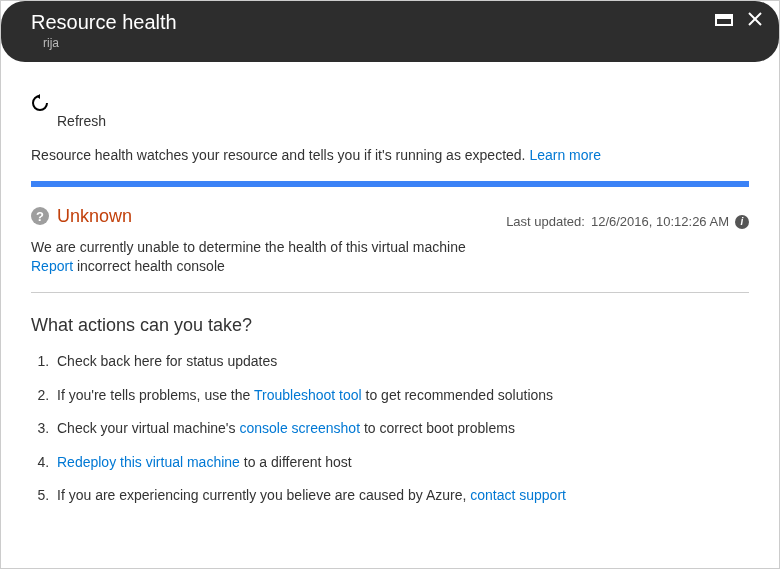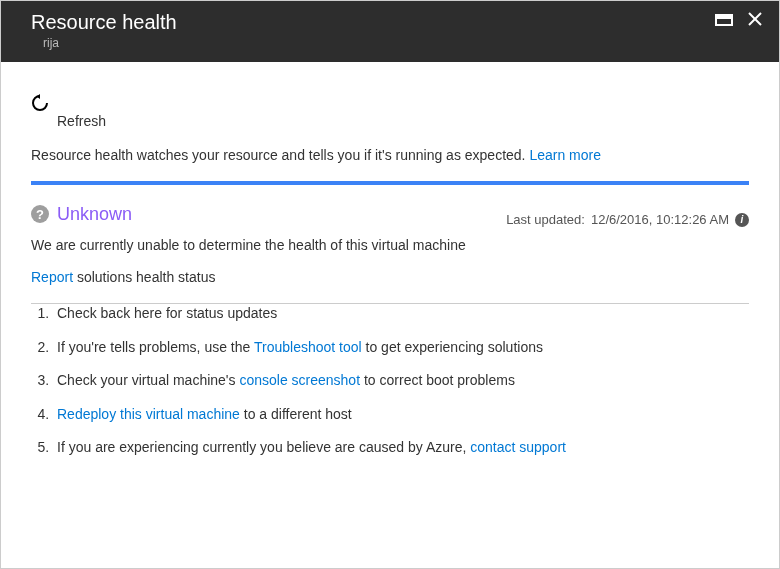--- a/index.html
+++ b/index.html
@@ -13,20 +13,21 @@
       background: #fff;
       overflow: hidden;
     }
     .header {
       background: #2d2d2d;
       color: #fff;
       padding: 10px 16px 12px 30px;
       display: flex;
       align-items: flex-start;
       justify-content: space-between;
+      border-radius: 24px;
     }
     .header-left { display: flex; flex-direction: column; }
     .header-title { font-size: 20px; font-weight: 300; }
     .header-sub { font-size: 12px; color: #bbb; margin-top: 2px; padding-left: 12px; }
     .header-right { display: flex; align-items: center; gap: 14px; }
     .header-icon svg { display: block; }
     .header-icon { cursor: pointer; }
 
     .toolbar {
       padding: 14px 30px 18px 30px;
@@ -37,21 +38,21 @@
     .refresh-icon svg { display: block; }
     .refresh-label { font-size: 14px; color: #333; margin-top: 37px; }
 
     .content {
       padding: 0 30px 20px 30px;
     }
     .intro {
       font-size: 14px;
       color: #333;
       padding-bottom: 18px;
-      border-bottom: 4px solid #3b82f6;
+      border-bottom: 6px solid #3b82f6;
     }
     .link { color: #0078d4; cursor: pointer; }
 
     .status-block {
       padding-top: 16px;
       padding-bottom: 18px;
       border-bottom: 1px solid #ccc;
     }
     .status-line {
       display: flex;
@@ -69,21 +70,21 @@
       border-radius: 50%;
       background: #9e9e9e;
       color: #fff;
       font-size: 13px;
       font-weight: bold;
       display: inline-flex;
       align-items: center;
       justify-content: center;
       line-height: 1;
     }
-    .status-title { font-size: 18px; color: #8b5cf6; }
+    .status-title { font-size: 18px; color: #c2410c; }
     .status-right {
       display: flex;
       align-items: flex-end;
       gap: 6px;
       font-size: 13px;
       color: #555;
       margin-top: 11px;
     }
     .info-dot {
       width: 14px; height: 14px;
@@ -91,21 +92,21 @@
       background: #555;
       color: #fff;
       font-size: 10px;
       font-weight: bold;
       display: inline-flex;
       align-items: center;
       justify-content: center;
       font-style: italic;
       line-height: 1;
     }
-    .status-desc { font-size: 14px; color: #333; margin-bottom: 16px; }
+    .status-desc { font-size: 14px; color: #333; margin-bottom: 3px; }
     .report-line { font-size: 14px; color: #333; }
 
     .actions-title {
       font-size: 18px;
       color: #333;
       margin-top: 22px;
       margin-bottom: 16px;
     }
     .actions-list {
       list-style: decimal;
@@ -166,25 +167,26 @@
         <span class="status-title">Unknown</span>
       </div>
       <div class="status-right">
         <span>Last updated: </span>
         <span>12/6/2016, 10:12:26 AM</span>
         <span class="info-dot">i</span>
       </div>
     </div>
     <div class="status-desc">We are currently unable to determine the health of this virtual machine</div>
     <div class="report-line">
-      <span class="link">Report</span><span> solutions health status</span>
+      <span class="link">Report</span><span> incorrect health console</span>
     </div>
   </div>
 
+  <div class="actions-title">What actions can you take?</div>
   <ol class="actions-list">
     <li><span>Check back here for status updates</span><span></span></li>
-    <li><span>If you're tells problems, use the </span><span class="link">Troubleshoot tool</span><span> to get experiencing solutions</span></li>
+    <li><span>If you're tells problems, use the </span><span class="link">Troubleshoot tool</span><span> to get recommended solutions</span></li>
     <li><span>Check your virtual machine's </span><span class="link">console screenshot</span><span> to correct boot problems</span></li>
     <li><span></span><span class="link">Redeploy this virtual machine</span><span> to a different host</span></li>
     <li><span>If you are experiencing currently you believe are caused by Azure, </span><span class="link">contact support</span><span></span></li>
   </ol>
 
 </div>
 
 </body></html>

